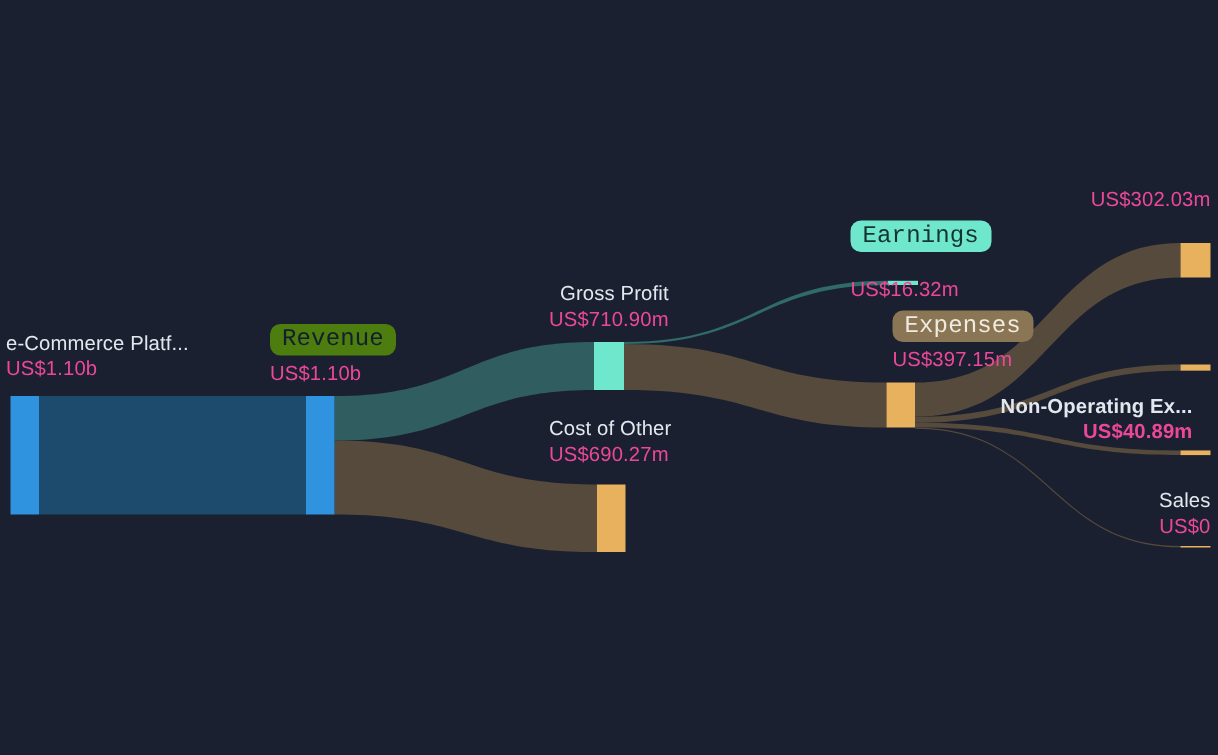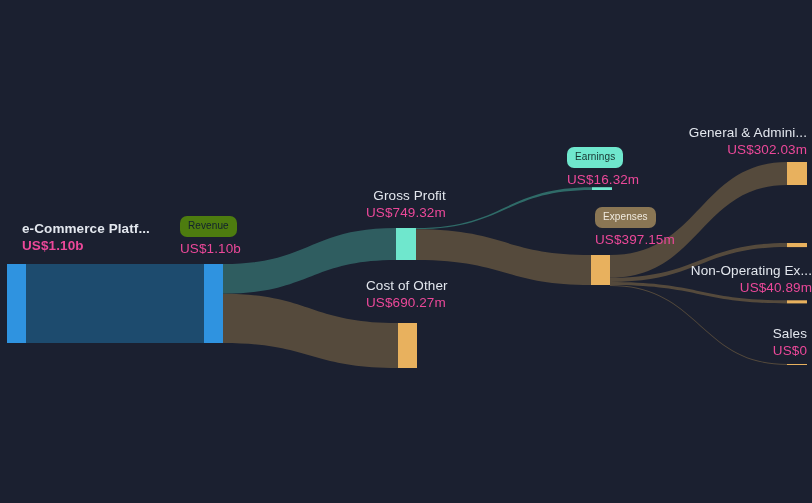--- a/index.html
+++ b/index.html
@@ -24,22 +24,23 @@
   }
   .lbl .nm { display:block; color:#e3e7ee; }
   .lbl .vl { display:block; color:#ec4899; }
   .lbl.right { text-align:right; }
   .lbl.left  { text-align:left; }
 
   .badge {
     display:inline-block;
     padding:2px 8px 3px 8px;
     border-radius:7px;
-    font-size:10px;
+    font-size:16px;
     line-height:16px;
+    font-family:Liberation Mono, monospace;
   }
   .badge.blue  { background:#4d7c0f; color:#12202e; }
   .badge.mint  { background:#6fe7cd; color:#16342f; }
   .badge.brown { background:#8a7654; color:#f0eadf; }
 </style>
 </head>
 <body>
 
 <div id="stage">
 
@@ -97,59 +98,58 @@
       <rect x="398" y="323" width="19" height="45" fill="#e8b15e"></rect>
       <rect x="592" y="187.2" width="20" height="2.8" fill="#6fe7cd"></rect>
       <rect x="591" y="255" width="19" height="30" fill="#e8b15e"></rect>
       <rect x="787" y="162" width="20" height="23" fill="#e8b15e"></rect>
       <rect x="787" y="243" width="20" height="4.1" fill="#e8b15e"></rect>
       <rect x="787" y="300.3" width="20" height="3.1" fill="#e8b15e"></rect>
       <rect x="787" y="364" width="20" height="1" fill="#e8b15e"></rect>
     </g>
   </svg>
 
-  <div class="lbl left" style="left:22px; top:220px;font-weight:bold;">
+  <div class="lbl left" style="left:4px; top:220px;">
     <span class="nm">e-Commerce Platf...</span>
     <span class="vl">US$1.10b</span>
   </div>
 
   <div class="lbl left" style="left:180px; top:216px;">
     <span class="badge blue">Revenue</span>
     <span class="vl" style="margin-top:3px;">US$1.10b</span>
   </div>
 
   <div class="lbl left" style="left:366px; top:187px;text-align:right;">
     <span class="nm">Gross Profit</span>
-    <span class="vl">US$749.32m</span>
+    <span class="vl">US$710.90m</span>
   </div>
 
   <div class="lbl left" style="left:366px; top:277px;">
     <span class="nm">Cost of Other</span>
     <span class="vl">US$690.27m</span>
   </div>
 
   <div class="lbl left" style="left:567px; top:147px;">
     <span class="badge mint">Earnings</span>
-    <span class="vl" style="margin-top:3px;">US$16.32m</span>
+    <span class="vl" style="margin-top:16px;">US$16.32m</span>
   </div>
 
   <div class="lbl left" style="left:553px; top:207px;margin-left:42px;">
     <span class="badge brown">Expenses</span>
     <span class="vl" style="margin-top:3px;">US$397.15m</span>
   </div>
 
   <div class="lbl right" style="right:5px; top:124px;">
-    <span class="nm">General &amp; Admini...</span>
     <span class="vl">US$302.03m</span>
   </div>
 
   <div class="lbl right" style="right:5px; top:204px;">
   </div>
 
-  <div class="lbl right" style="right:0; top:262px;">
+  <div class="lbl right" style="right:17px; top:262px;font-weight:bold;">
     <span class="nm">Non-Operating Ex...</span>
     <span class="vl">US$40.89m</span>
   </div>
 
   <div class="lbl right" style="right:5px; top:325px;">
     <span class="nm">Sales</span>
     <span class="vl">US$0</span>
   </div>
 
 </div>

